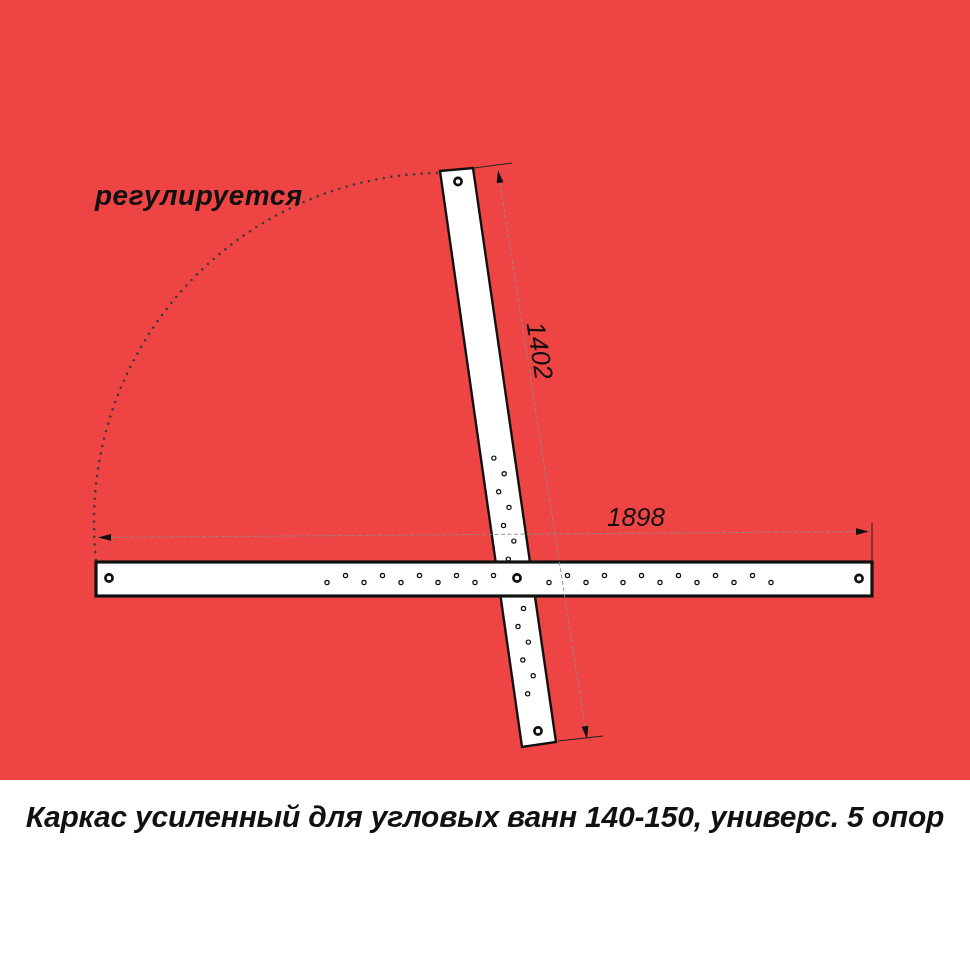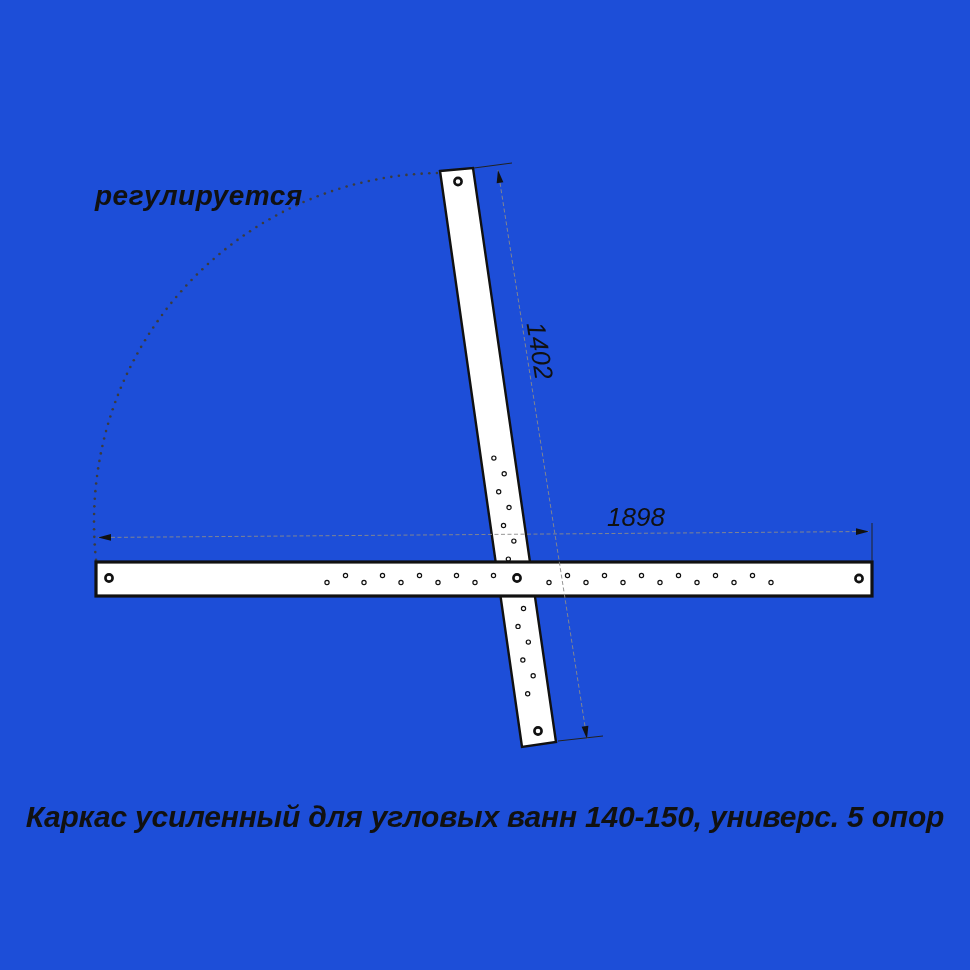--- a/index.html
+++ b/index.html
@@ -1,21 +1,21 @@
 <!DOCTYPE html>
 <html><head>
 <meta charset="utf-8">
 <style>
   html,body{margin:0;padding:0;}
   body{
     width:970px;height:970px;background:#ffffff;
     font-family:"Liberation Sans", sans-serif;
     overflow:hidden;
   }
-  .canvas{position:relative;width:970px;height:970px;background:#1d4ed8;}
+  .canvas{position:relative;width:970px;height:780px;background:#ef4444;}
   svg{position:absolute;left:0;top:0;}
   text{fill:#111;}
   .lbl-adjustable{
     font-size:28px;font-style:italic;font-weight:600;letter-spacing:.5px;
   }
   .lbl-dim{
     font-size:26px;font-style:italic;font-weight:400;
   }
   .lbl-caption{
     font-size:30px;font-style:italic;font-weight:700;letter-spacing:-0.2px;

